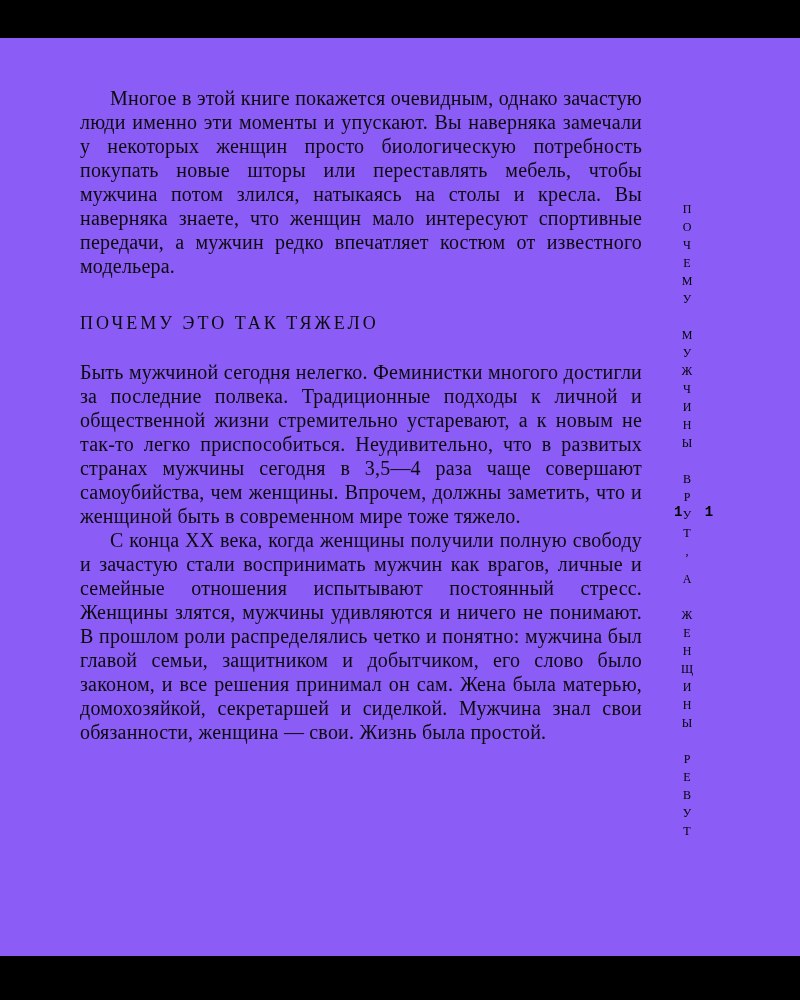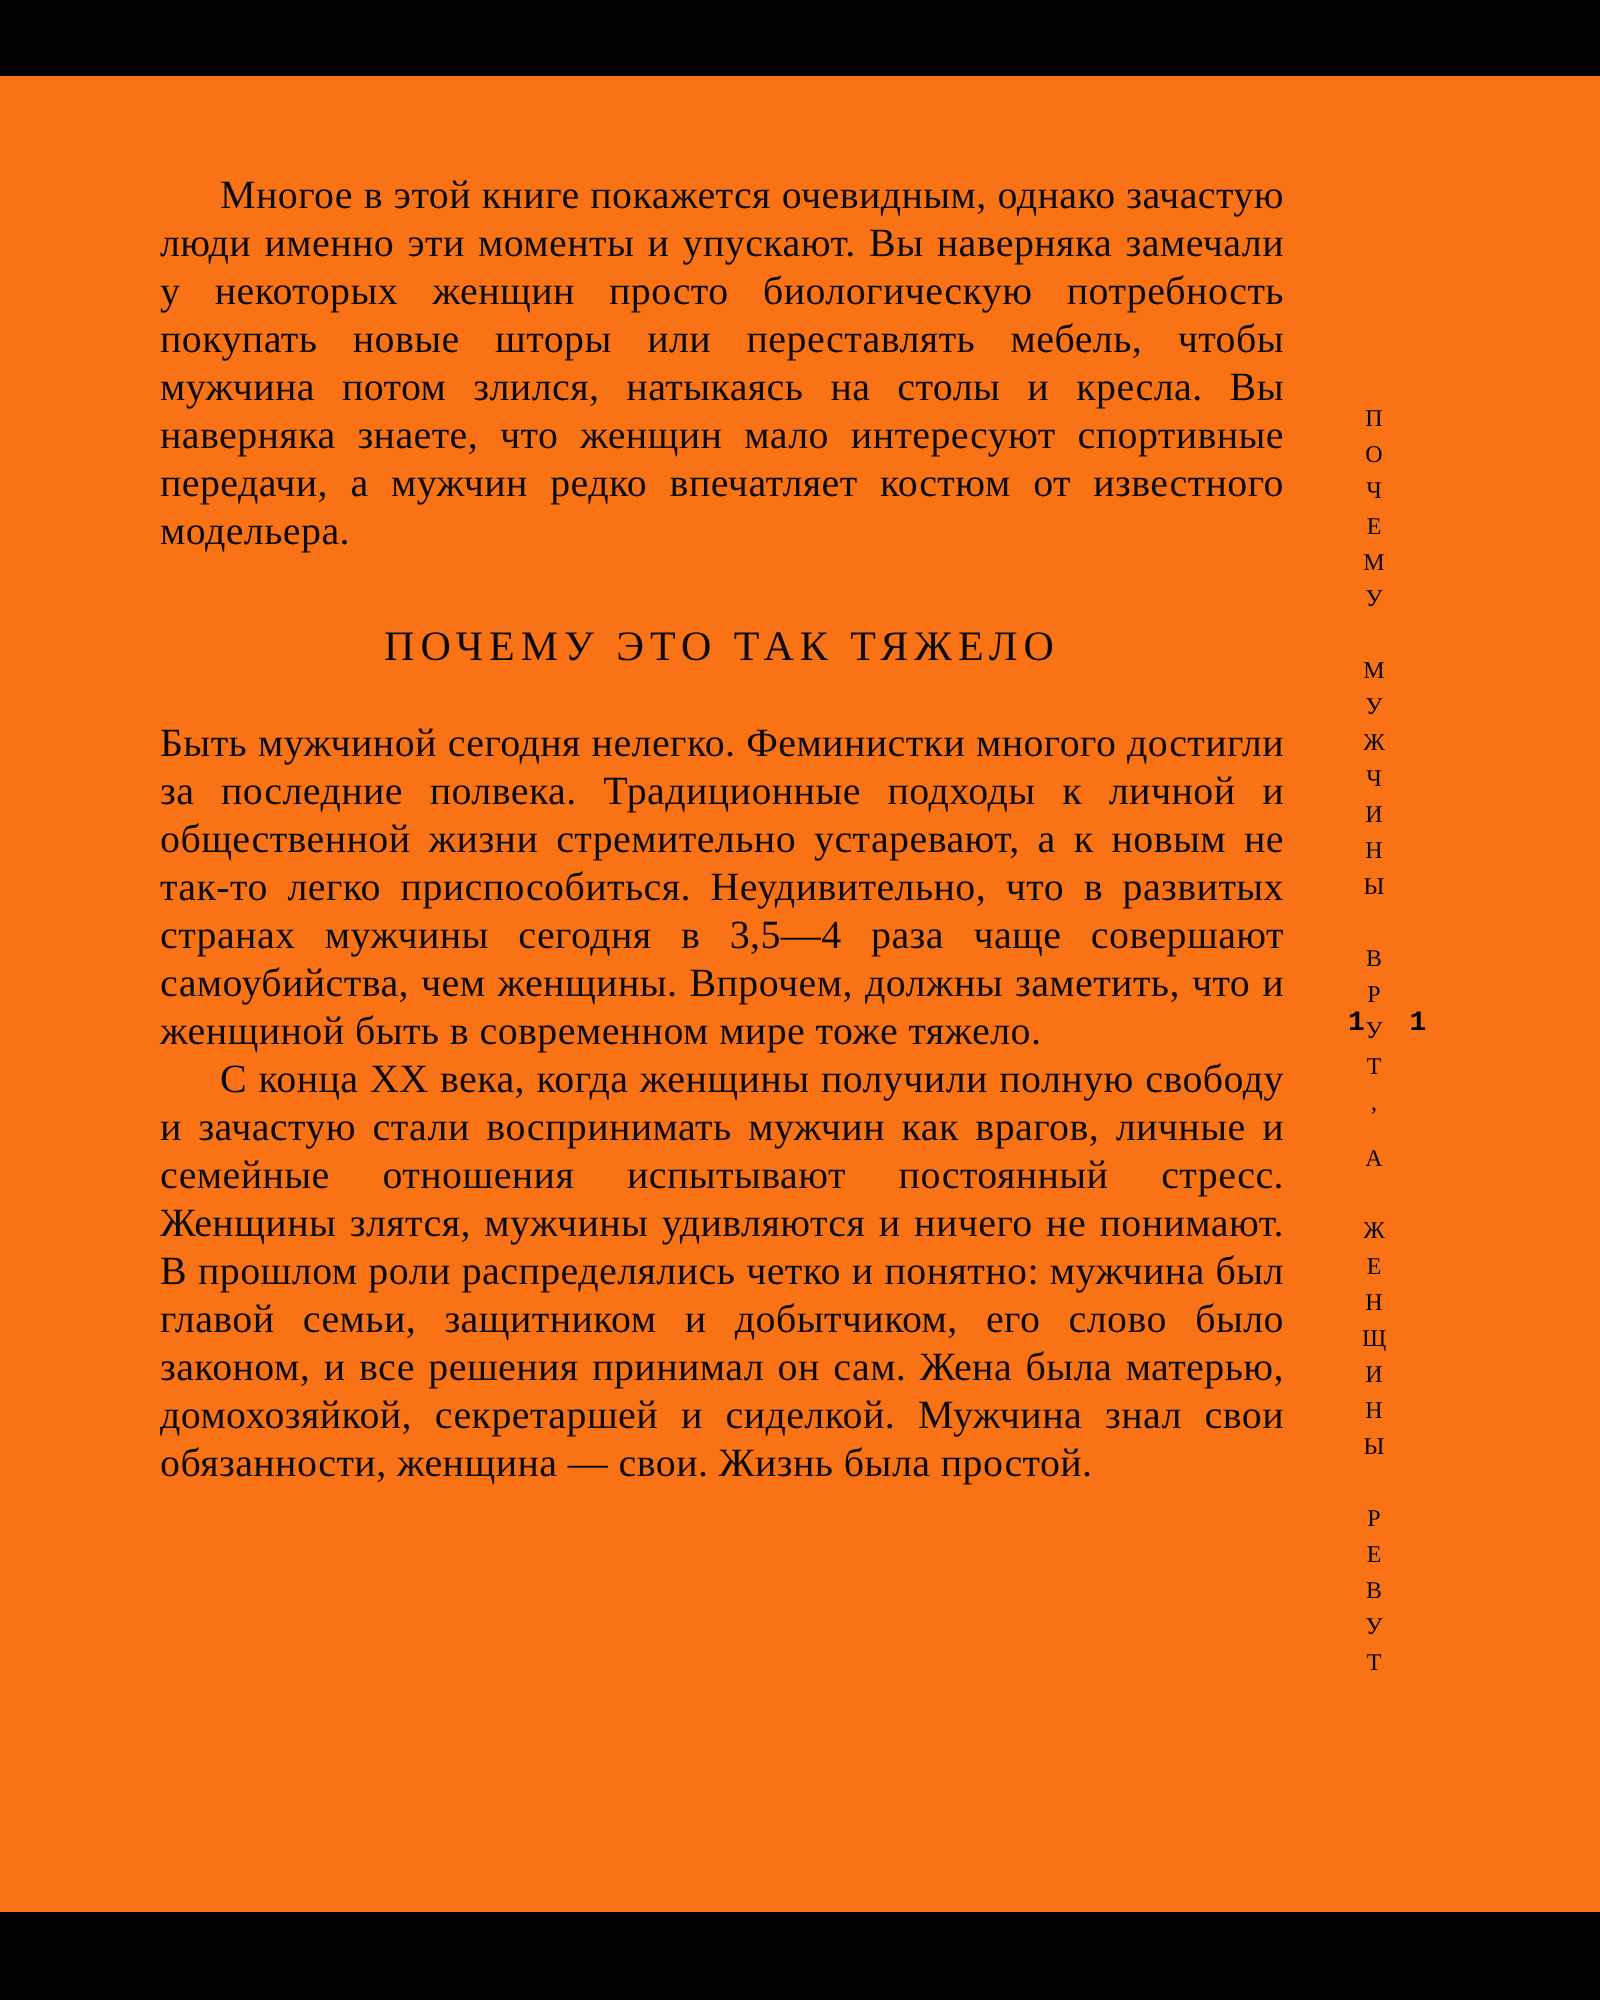--- a/index.html
+++ b/index.html
@@ -4,21 +4,21 @@
 <style>
   html, body {
     margin: 0;
     padding: 0;
     background: #ffffff;
   }
   .page {
     position: relative;
     width: 800px;
     height: 1000px;
-    background: #f97316;
+    background: #8b5cf6;
     overflow: hidden;
     font-family: "Liberation Serif", "DejaVu Serif", serif;
     color: #0b0b0b;
   }
   .bar {
     position: absolute;
     left: 0;
     width: 800px;
     background: #000000;
   }
@@ -33,22 +33,21 @@
     font-size: 20px;
     line-height: 24px;
     text-align: justify;
     letter-spacing: 0.2px;
   }
   .para { margin: 0; }
   .para.indent { text-indent: 30px; }
 
   .heading {
     font-weight: normal;
-    text-align: center;
-    font-size: 21px;
+    font-size: 18px;
     line-height: 30px;
     letter-spacing: 3px;
     margin: 30px 0 22px 0;
   }
 
   .vert-text {
     position: absolute;
     writing-mode: vertical-rl;
     text-orientation: upright;
     font-family: "Liberation Serif", "DejaVu Serif", serif;

